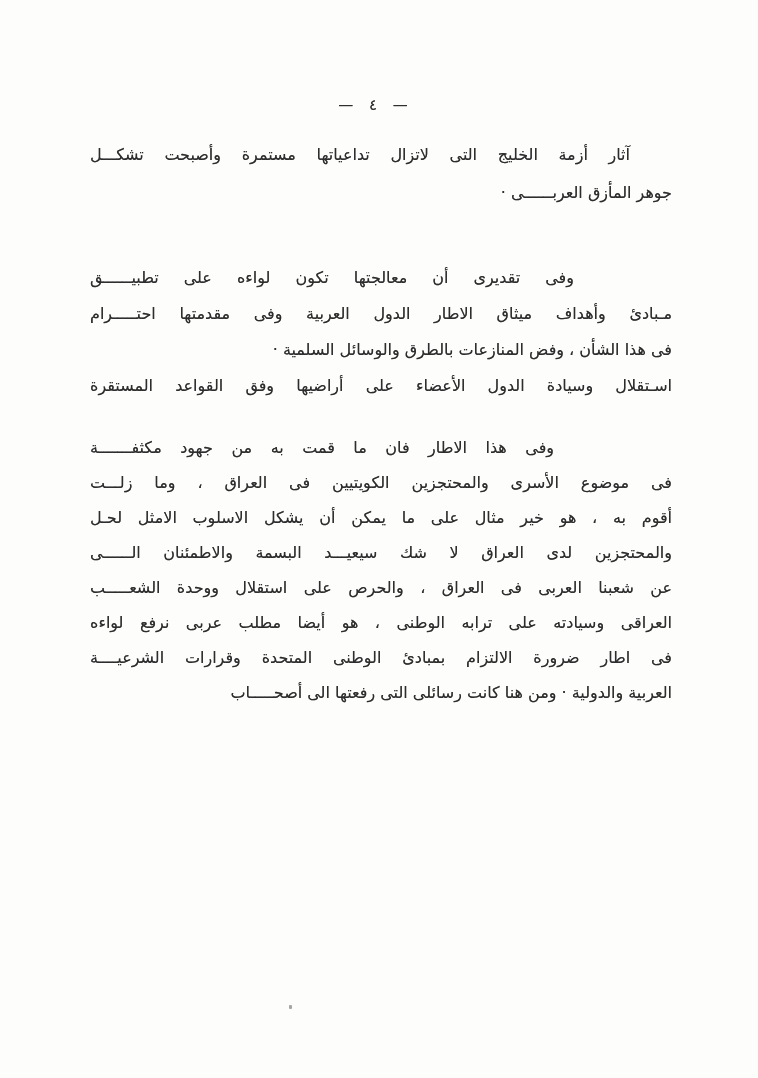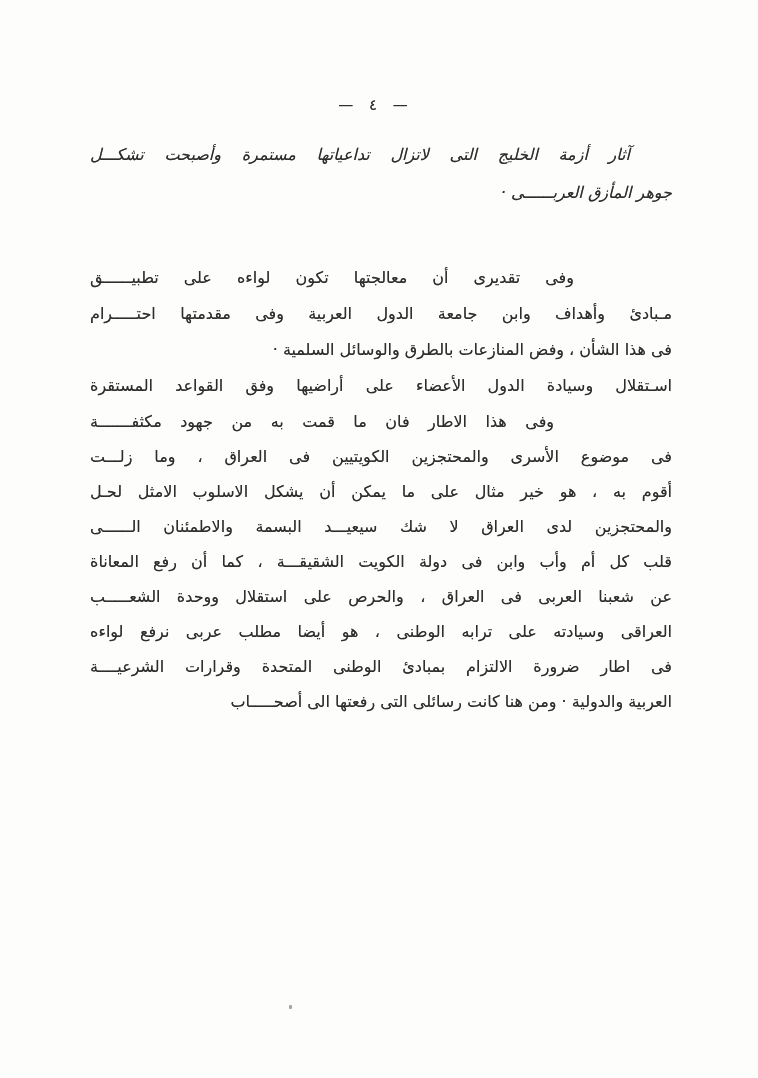--- a/index.html
+++ b/index.html
@@ -34,29 +34,29 @@
     position: absolute;
     top: 0;
     left: 90px;
     width: 582px;
     direction: rtl;
     unicode-bidi: embed;
   }
   .para { margin: 0; padding: 0; }
   .para-1 { margin-top: 136px; }
   .para-2 { margin-top: 48px; }
-  .para-3 { }
+  .para-3 { margin-top: 26px; }
   .line {
     display: block;
     font-size: 16px;
     color: #2d2d2d;
     text-shadow: 0 0 0.5px rgba(45,45,45,0.55);
     text-align: justify;
   }
-  .para-1 .line { line-height: 38px; height: 38px; font-style: italic; }
+  .para-1 .line { line-height: 38px; height: 38px; }
   .para-2 .line { line-height: 36px; height: 36px; }
   .para-3 .line { line-height: 35px; height: 35px; }
   .just {
     text-align: justify;
     -moz-text-align-last: justify;
     text-align-last: justify;
   }
   .endline {
     text-align: center;
     -moz-text-align-last: right;
@@ -85,31 +85,30 @@
 
   <div class="text-block">
 
     <div class="para para-1">
       <div class="line just indent-a">آثار أزمة الخليج التى لاتزال تداعياتها مستمرة وأصبحت تشكـــل</div>
       <div class="line endline">جوهر المأزق العربــــــى ·</div>
     </div>
 
     <div class="para para-2">
       <div class="line just indent-b">وفى تقديرى أن معالجتها تكون لواءه على تطبيــــــق</div>
-      <div class="line just">مـبادئ وأهداف وابن جامعة الدول العربية وفى مقدمتها احتـــــرام</div>
+      <div class="line just">مـبادئ وأهداف ميثاق الاطار الدول العربية وفى مقدمتها احتـــــرام</div>
       <div class="line endline">فى هذا الشأن ، وفض المنازعات بالطرق والوسائل السلمية ·</div>
       <div class="line just">اسـتقلال وسيادة الدول الأعضاء على أراضيها وفق القواعد المستقرة</div>
     </div>
 
     <div class="para para-3">
       <div class="line just indent-c">وفى هذا الاطار فان ما قمت به من جهود مكثفـــــــة</div>
       <div class="line just">فى موضوع الأسرى والمحتجزين الكويتيين فى العراق ، وما زلـــت</div>
       <div class="line just">أقوم به ، هو خير مثال على ما يمكن أن يشكل الاسلوب الامثل لحـل</div>
       <div class="line just">والمحتجزين لدى العراق لا شك سيعيـــد البسمة والاطمئنان الــــــى</div>
-      <div class="line just">قلب كل أم وأب وابن فى دولة الكويت الشقيقـــة ، كما أن رفع المعاناة</div>
       <div class="line just">عن شعبنا العربى فى العراق ، والحرص على استقلال ووحدة الشعـــــب</div>
       <div class="line just">العراقى وسيادته على ترابه الوطنى ، هو أيضا مطلب عربى نرفع لواءه</div>
       <div class="line just">فى اطار ضرورة الالتزام بمبادئ الوطنى المتحدة وقرارات الشرعيــــة</div>
       <div class="line endline">العربية والدولية · ومن هنا كانت رسائلى التى رفعتها الى أصحـــــاب</div>
     </div>
 
   </div>
 
   <div class="speck"></div>
 

